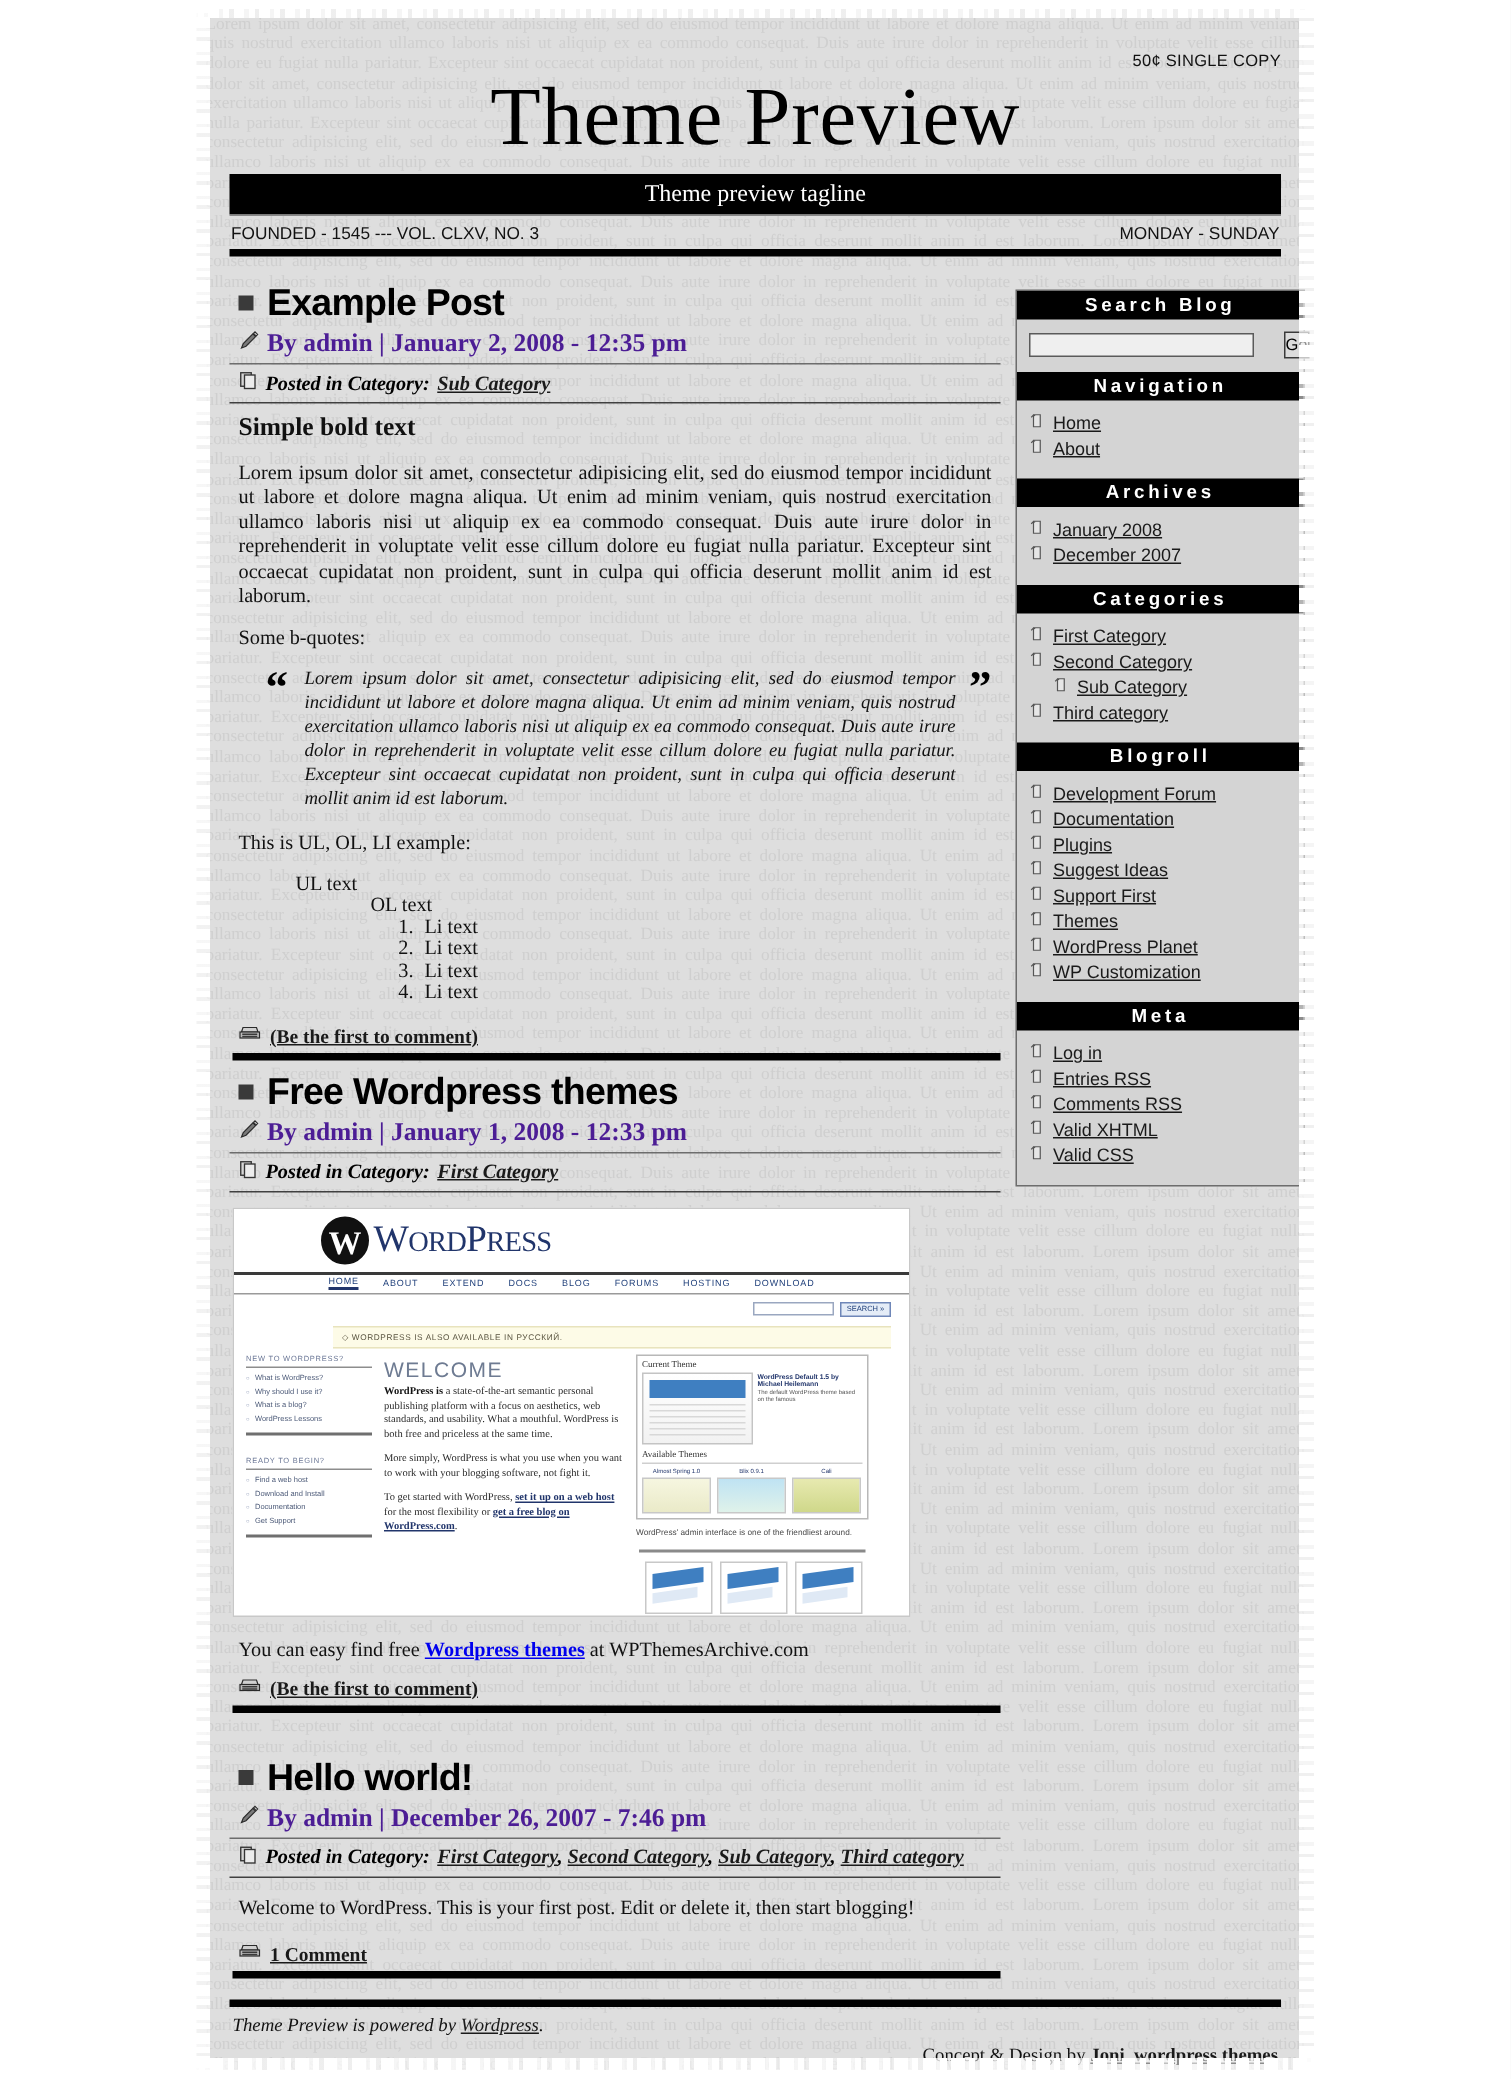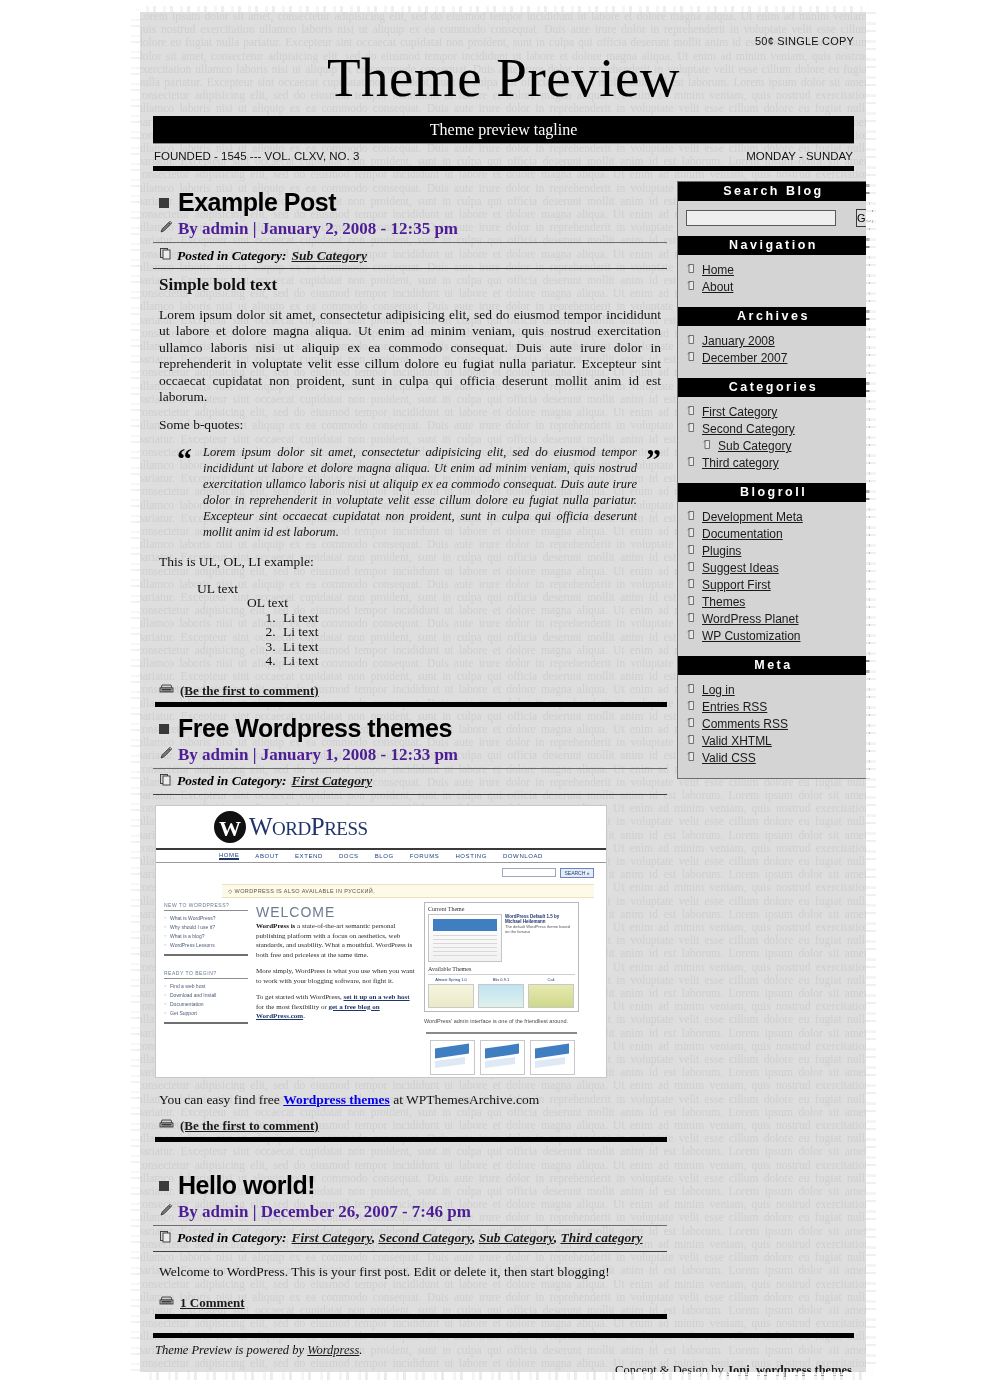--- a/index.html
+++ b/index.html
@@ -138,21 +138,21 @@
     background: #000;
   }
 
   
   #body-cols {
     display: flex;
     margin: 10px 8px 0 8px;
     align-items: flex-start;
   }
   #content { width: 514px; flex: 0 0 514px; }
-  #sidebar { width: 193px; flex: 0 0 193px; margin-left: 10px; }
+  #sidebar { width: 193px; flex: 0 0 193px; margin-left: 10px; margin-top: 12px; }
 
   
   .post { margin-bottom: 4px; }
   .post-title {
     font-family: "Liberation Sans", sans-serif;
     font-weight: bold;
     font-size: 25px;
     line-height: 30px;
     color: #000;
     margin: 6px 0 2px 6px;
@@ -718,21 +718,21 @@
                 <a href="#">Third category</a>
               </li>
             </ul>
             <div class="sb-head">Blogroll</div>
             <ul class="sb-list">
               <li>
                 <span class="icn"><svg width="11" height="11" viewBox="0 0 11 11">
                     <path d="M3 1.5h4.5v8H3z" fill="#e6e6e6" stroke="#555" stroke-width="0.8"></path>
                     <path d="M1.5 3.2c.9-1.3 2-1.5 2.6-1.1" fill="none" stroke="#555" stroke-width="0.8"></path>
                   </svg></span>
-                <a href="#">Development Meta</a>
+                <a href="#">Development Forum</a>
               </li>
               <li>
                 <span class="icn"><svg width="11" height="11" viewBox="0 0 11 11">
                     <path d="M3 1.5h4.5v8H3z" fill="#e6e6e6" stroke="#555" stroke-width="0.8"></path>
                     <path d="M1.5 3.2c.9-1.3 2-1.5 2.6-1.1" fill="none" stroke="#555" stroke-width="0.8"></path>
                   </svg></span>
                 <a href="#">Documentation</a>
               </li>
               <li>
                 <span class="icn"><svg width="11" height="11" viewBox="0 0 11 11">

